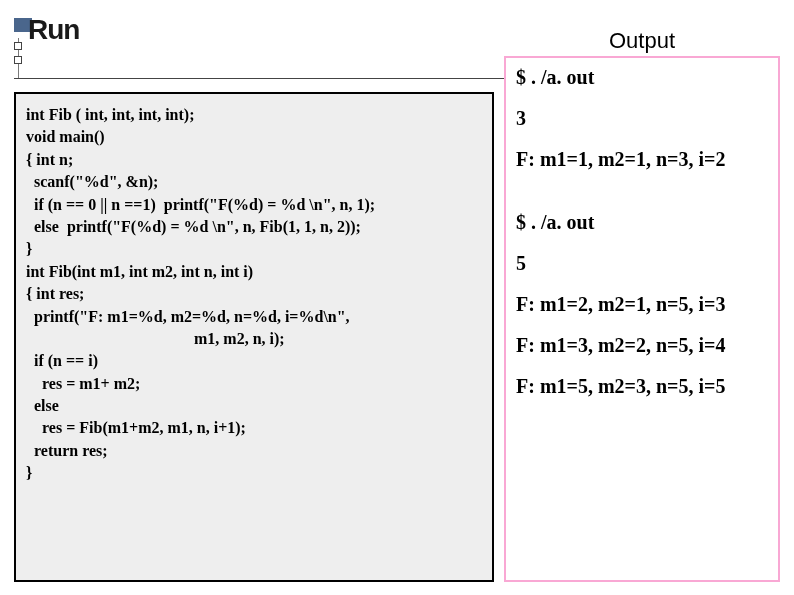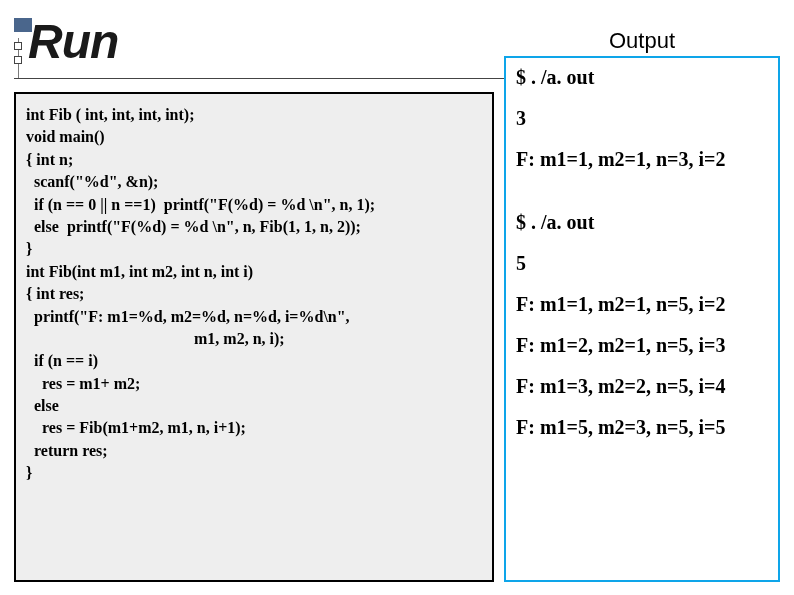--- a/index.html
+++ b/index.html
@@ -16,25 +16,24 @@
     left: 14px;
     top: 18px;
     width: 18px;
     height: 14px;
     background: #4a668c;
   }
   .title {
     position: absolute;
     left: 28px;
     top: 14px;
-    font-size: 48px;
+    font-size: 28px;
     font-weight: bold;
     color: #1a1a1a;
     letter-spacing: -1px;
-    font-style: italic;
   }
   .rule {
     position: absolute;
     left: 14px;
     right: 14px;
     top: 78px;
     height: 0;
     border-top: 1px solid #444;
   }
   .square {
@@ -81,21 +80,21 @@
     font-weight: normal;
     color: #000;
   }
   .output-box {
     position: absolute;
     left: 504px;
     top: 56px;
     width: 276px;
     height: 526px;
     background: #fff;
-    border: 2px solid #0ea5e9;
+    border: 2px solid #f9a8d4;
     padding: 8px 10px;
     font-family: "Times New Roman", Times, serif;
     font-size: 20px;
     font-weight: bold;
     color: #000;
   }
   .out-line { margin-bottom: 18px; }
   .out-gap { height: 22px; }
 </style>
 </head>
@@ -129,17 +128,16 @@
 
 <div class="output-header">Output</div>
 
 <div class="output-box">
   <div class="out-line">$ . /a. out</div>
   <div class="out-line">3</div>
   <div class="out-line">F: m1=1, m2=1, n=3, i=2</div>
   <div class="out-gap"></div>
   <div class="out-line">$ . /a. out</div>
   <div class="out-line">5</div>
-  <div class="out-line">F: m1=1, m2=1, n=5, i=2</div>
   <div class="out-line">F: m1=2, m2=1, n=5, i=3</div>
   <div class="out-line">F: m1=3, m2=2, n=5, i=4</div>
   <div class="out-line">F: m1=5, m2=3, n=5, i=5</div>
 </div>
 
 </body></html>

